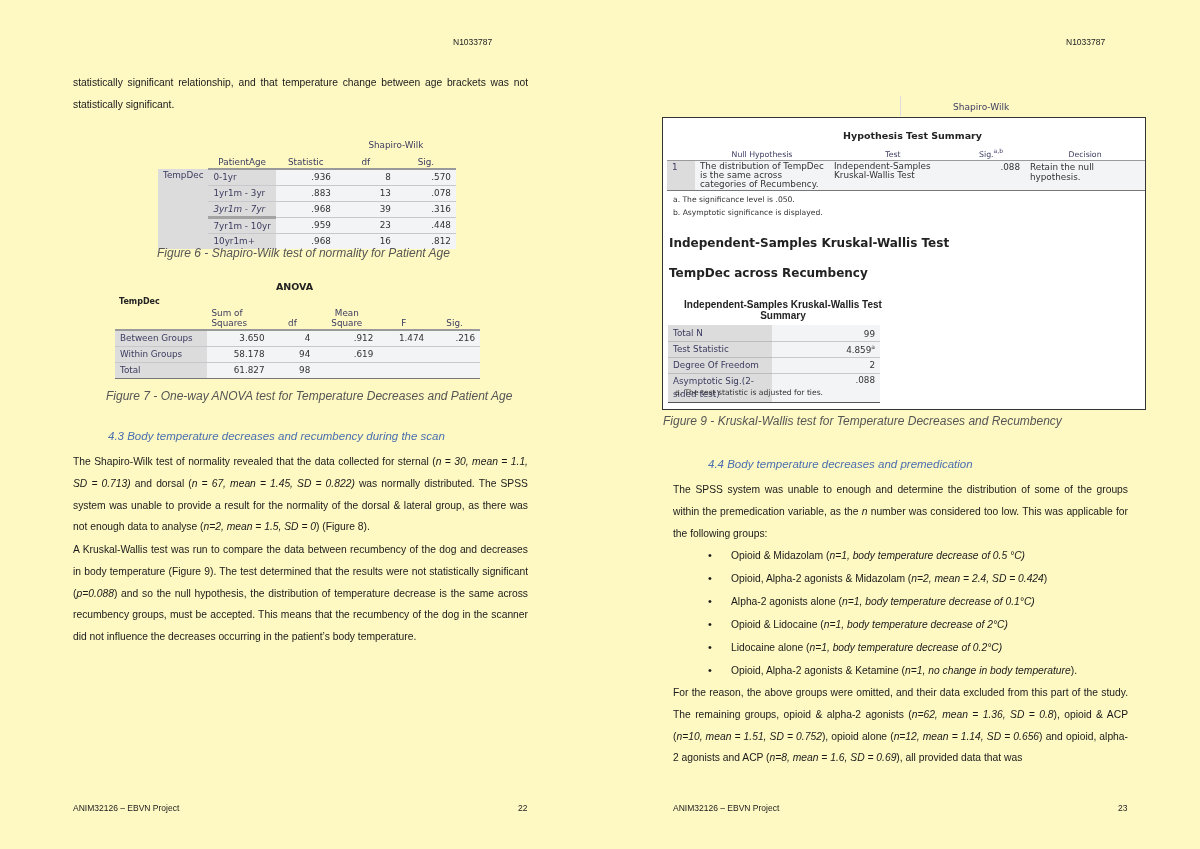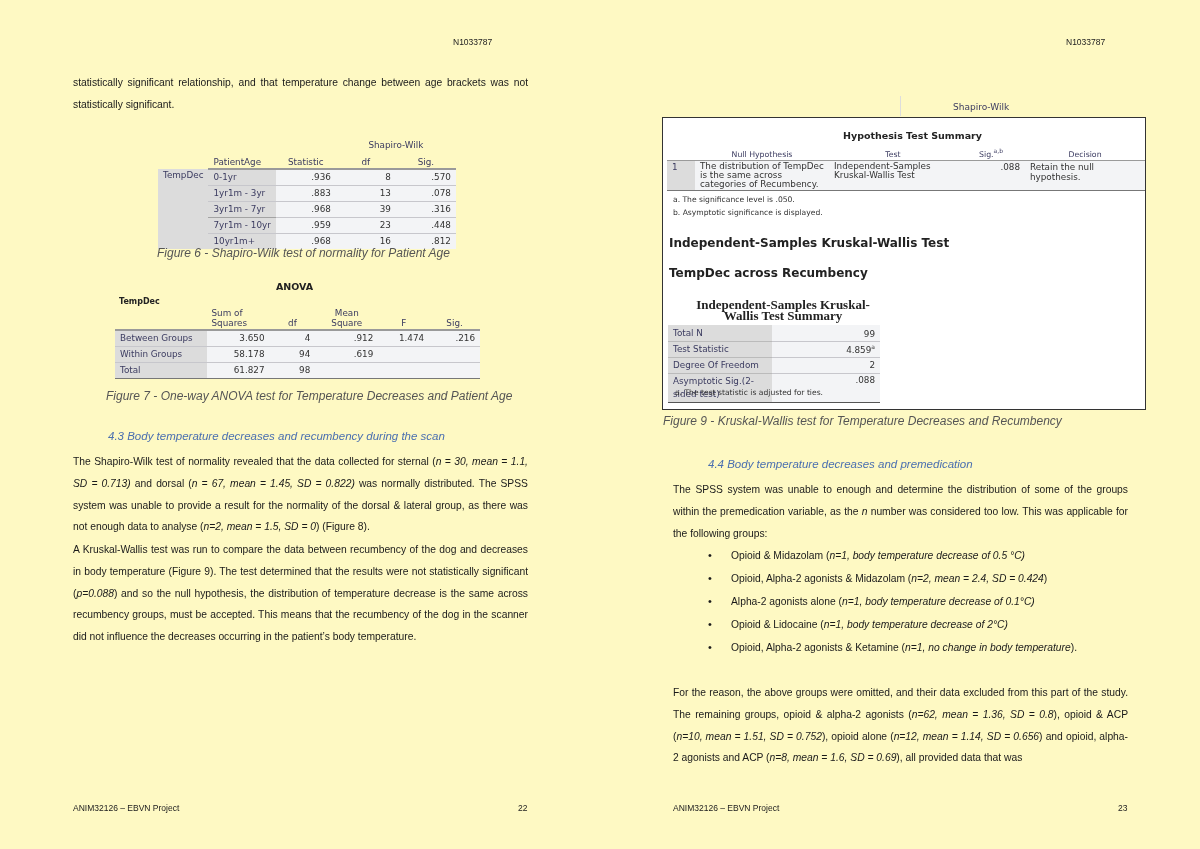--- a/index.html
+++ b/index.html
@@ -33,21 +33,21 @@
   
   .kw-box { position: absolute; left: 662px; top: 117px; width: 484px; height: 293px; border: 1.3px solid #333; background: #fff; }
   .sw-ghost { position: absolute; left: 953px; top: 102px; font-family: "DejaVu Sans", sans-serif; font-size: 9px; color: #3b3b60; }
   .sw-ghost-line { position: absolute; left: 900px; top: 96px; width: 1px; height: 20px; background: #ddd; }
   .hts-title { position: absolute; left: 180px; top: 12px; font-family: "DejaVu Sans", sans-serif; font-weight: bold; font-size: 9.5px; color: #222; }
   .hts-table { position: absolute; left: 4px; top: 28px; width: 478px; font-size: 7.8px; }
   .hts-table td { vertical-align: top; padding: 1px 4px; }
   .hts-table .colhead { font-size: 7.8px; height: 12px; border-bottom: 1px solid #9a9a9a; }
   .note { position: absolute; font-family: "DejaVu Sans", sans-serif; font-size: 7.6px; color: #333; }
   .big-h { position: absolute; font-family: "DejaVu Sans", sans-serif; font-weight: bold; font-size: 12px; color: #222; }
-  .kws-title { position: absolute; left: 20px; top: 181px; width: 200px; text-align: center; font-family: Liberation Serif, serif; font-weight: bold; font-size: 13px; line-height: 11px; color: #222; }
+  .kws-title { position: absolute; left: 20px; top: 181px; width: 200px; text-align: center; font-family: Liberation Sans, sans-serif; font-weight: bold; font-size: 10px; line-height: 11px; color: #222; }
   .kws-table { position: absolute; left: 5px; top: 207px; width: 212px; font-size: 7.8px; }
   .kws-table td { height: 13px; padding: 0 3px; }
   .kws-table .rowlabel { width: 104px; }
   .kws-table tr:last-child td { border-bottom: 1.5px solid #555; }
   ul.bullets { position: absolute; left: 708px; top: 544px; width: 430px; list-style: none; font-size: 10.3px; line-height: 23px; color: #1a1a1a; }
   ul.bullets li { position: relative; padding-left: 23px; }
   ul.bullets li::before { content: "•"; position: absolute; left: 0; top: 0; font-size: 11px; }
   sup { font-size: 6px; }
 </style>
 </head>
@@ -62,40 +62,40 @@
     <tbody>
         <tr>
       <td></td>
           <td></td>
           <td></td>
       <td colspan="2" style="text-align:center;color:#3b3b60;">Shapiro-Wilk</td>
       <td></td>
     </tr>
     <tr>
       <th class="colhead" style="border-bottom:none;"></th>
-      <th class="colhead" style="text-align:left;margin-left:47px;">PatientAge</th>
+      <th class="colhead" style="text-align:center;margin-left:47px;">PatientAge</th>
       <th class="colhead">Statistic</th>
       <th class="colhead" style="width:60px;">df</th>
       <th class="colhead" style="width:60px;">Sig.</th>
     </tr>
     <tr>
       <td class="rowlabel" rowspan="5" style="vertical-align:top;">TempDec</td>
       <td class="rowlabel" style="border-bottom:1px solid #c7c7cc;">0-1yr</td>
       <td class="cell" style="width:60px;">.936</td>
       <td class="cell">8</td>
       <td class="cell">.570</td>
     </tr>
     <tr>
       <td class="rowlabel" style="border-bottom:1px solid #c7c7cc;">1yr1m - 3yr</td>
       <td class="cell">.883</td>
       <td class="cell">13</td>
       <td class="cell">.078</td>
     </tr>
     <tr>
-      <td class="rowlabel" style="border-bottom:1px solid #a3a3a3;">3yr1m - 7yr</td>
+      <td class="rowlabel" style="border-bottom:3px solid #a3a3a3;font-style:italic;">3yr1m - 7yr</td>
       <td class="cell">.968</td>
       <td class="cell">39</td>
       <td class="cell">.316</td>
     </tr>
     <tr>
       <td class="rowlabel" style="border-bottom:1px solid #c7c7cc;">7yr1m - 10yr</td>
       <td class="cell">.959</td>
       <td class="cell">23</td>
       <td class="cell">.448</td>
     </tr>
@@ -224,16 +224,17 @@
 
 <div class="heading" style="left:708px; top:458px;">4.4 Body temperature decreases and premedication</div>
 
 <div class="para" style="left:673px; top:479px;"><span>The SPSS system was unable to enough and determine the distribution of some of the groups within the premedication variable, as the </span><i>n</i><span> number was considered too low. This was applicable for the following groups:</span></div>
 
 <ul class="bullets">
   <li><span>Opioid &amp; Midazolam (</span><i>n=1, body temperature decrease of 0.5 °C)</i><span></span></li>
   <li><span>Opioid, Alpha-2 agonists &amp; Midazolam (</span><i>n=2, mean = 2.4, SD = 0.424</i><span>)</span></li>
   <li><span>Alpha-2 agonists alone (</span><i>n=1, body temperature decrease of 0.1°C)</i><span></span></li>
   <li><span>Opioid &amp; Lidocaine (</span><i>n=1, body temperature decrease of 2°C)</i><span></span></li>
+  <li><span>Lidocaine alone (</span><i>n=1, body temperature decrease of 0.2°C)</i><span></span></li>
   <li><span>Opioid, Alpha-2 agonists &amp; Ketamine (</span><i>n=1, no change in body temperature</i><span>).</span></li>
 </ul>
 
 <div class="para" style="left:673px; top:682px;"><span>For the reason, the above groups were omitted, and their data excluded from this part of the study. The remaining groups, opioid &amp; alpha-2 agonists (</span><i>n=62, mean = 1.36, SD = 0.8</i><span>), opioid &amp; ACP (</span><i>n=10, mean = 1.51, SD = 0.752</i><span>), opioid alone (</span><i>n=12, mean = 1.14, SD = 0.656</i><span>) and opioid, alpha-2 agonists and ACP (</span><i>n=8, mean = 1.6, SD = 0.69</i><span>), all provided data that was</span></div>
 
 </body></html>

